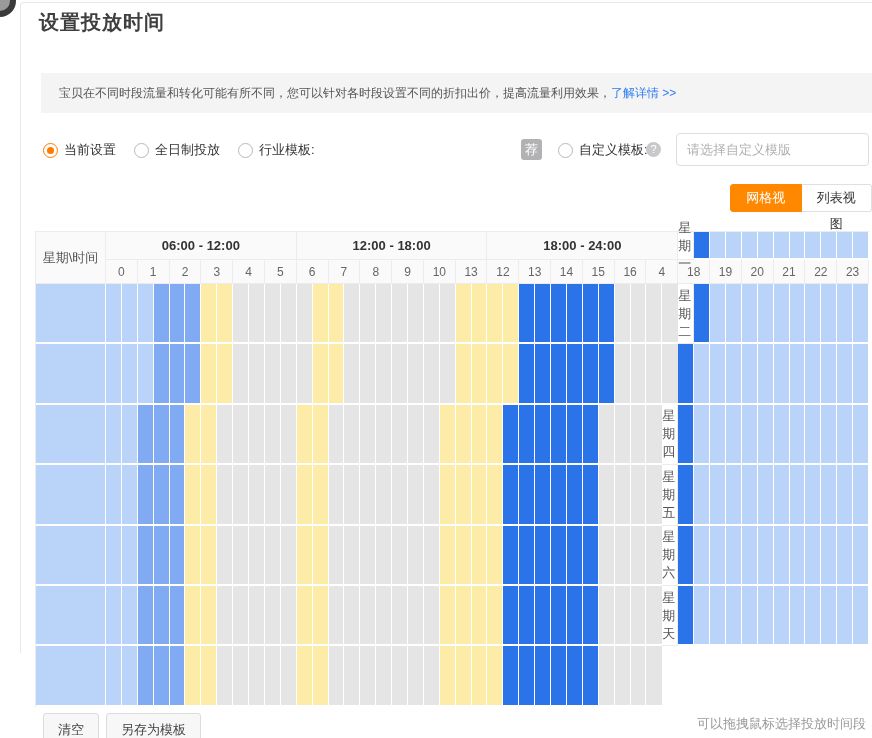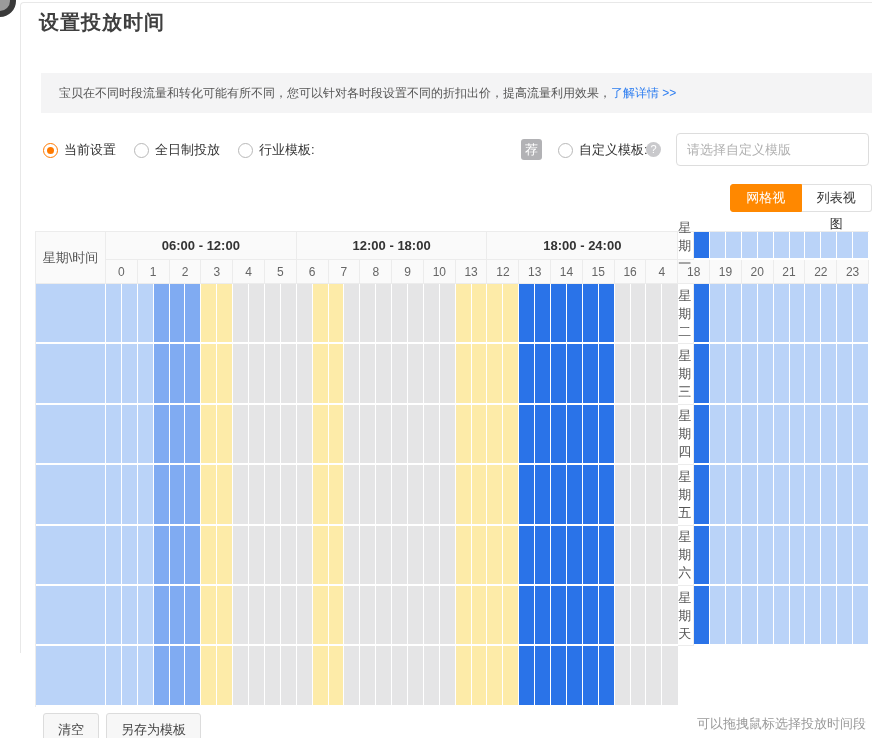--- a/index.html
+++ b/index.html
@@ -229,21 +229,20 @@
       <div class="t-cell" style="background:#2a73e8"></div>
       <div class="t-cell" style="background:#2a73e8"></div>
       <div class="t-cell" style="background:#2a73e8"></div>
       <div class="t-cell" style="background:#2a73e8"></div>
       <div class="t-cell" style="background:#2a73e8"></div>
       <div class="t-cell" style="background:#2a73e8"></div>
       <div class="t-cell" style="background:#e5e5e6"></div>
       <div class="t-cell" style="background:#e5e5e6"></div>
       <div class="t-cell" style="background:#e5e5e6"></div>
       <div class="t-cell" style="background:#e5e5e6;border-right:none"></div>
-      <div class="d-label">星期三</div>
       <div class="t-cell" style="background:#2a73e8"></div>
       <div class="t-cell" style="background:#bad3f8"></div>
       <div class="t-cell" style="background:#bad3f8"></div>
       <div class="t-cell" style="background:#bad3f8"></div>
       <div class="t-cell" style="background:#bad3f8"></div>
       <div class="t-cell" style="background:#bad3f8"></div>
       <div class="t-cell" style="background:#bad3f8"></div>
       <div class="t-cell" style="background:#bad3f8"></div>
       <div class="t-cell" style="background:#bad3f8"></div>
       <div class="t-cell" style="background:#bad3f8"></div>

